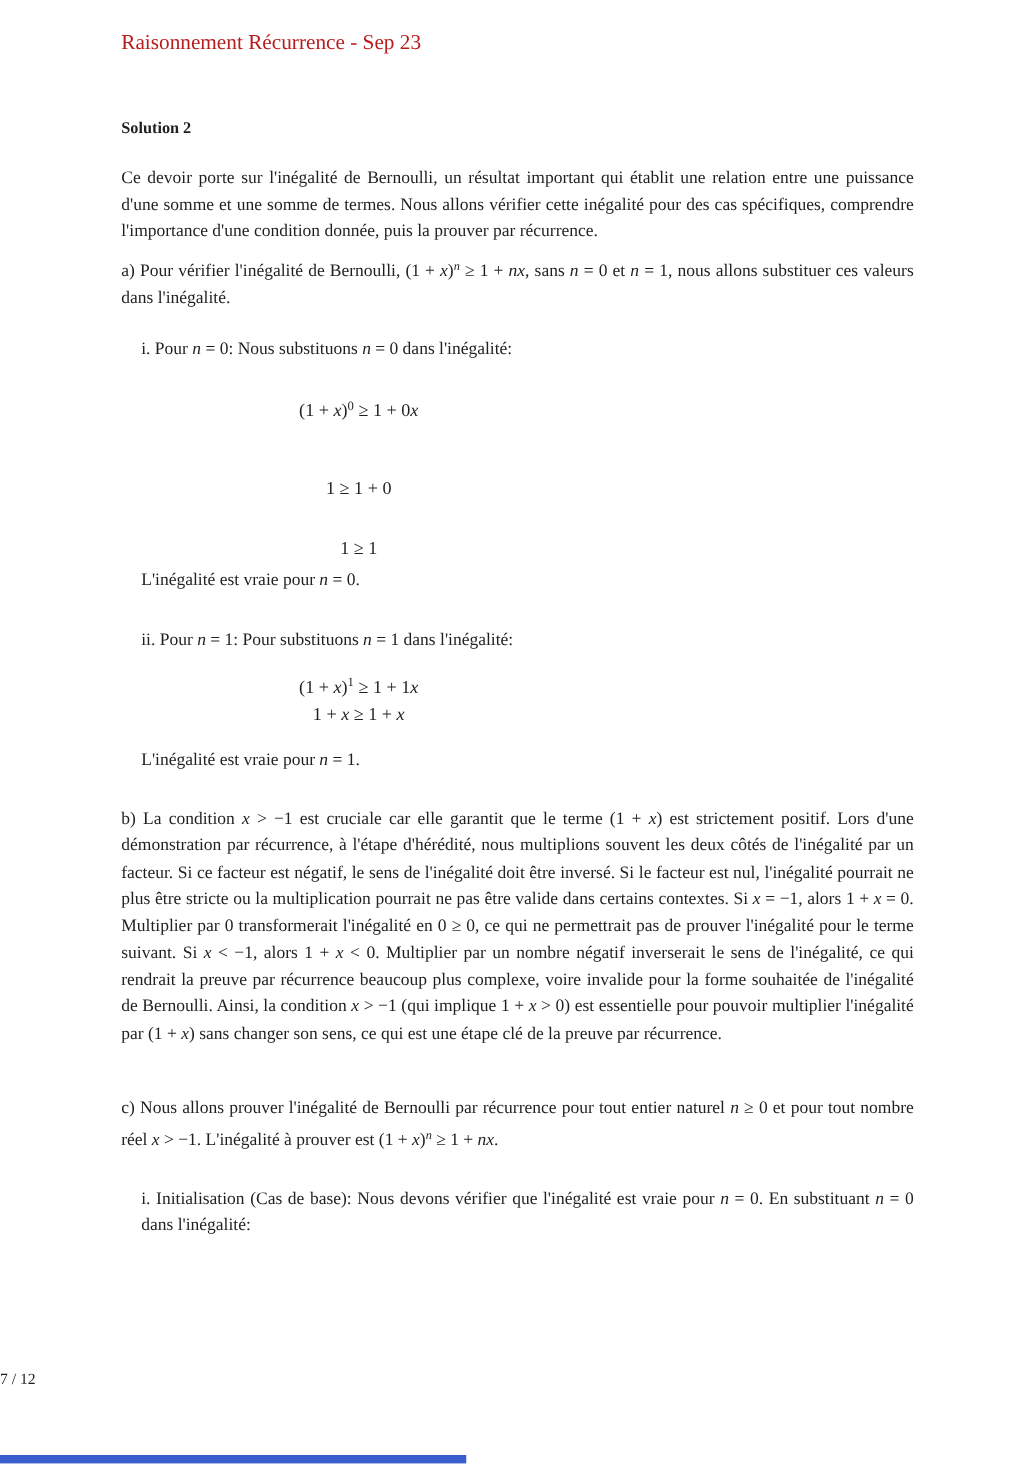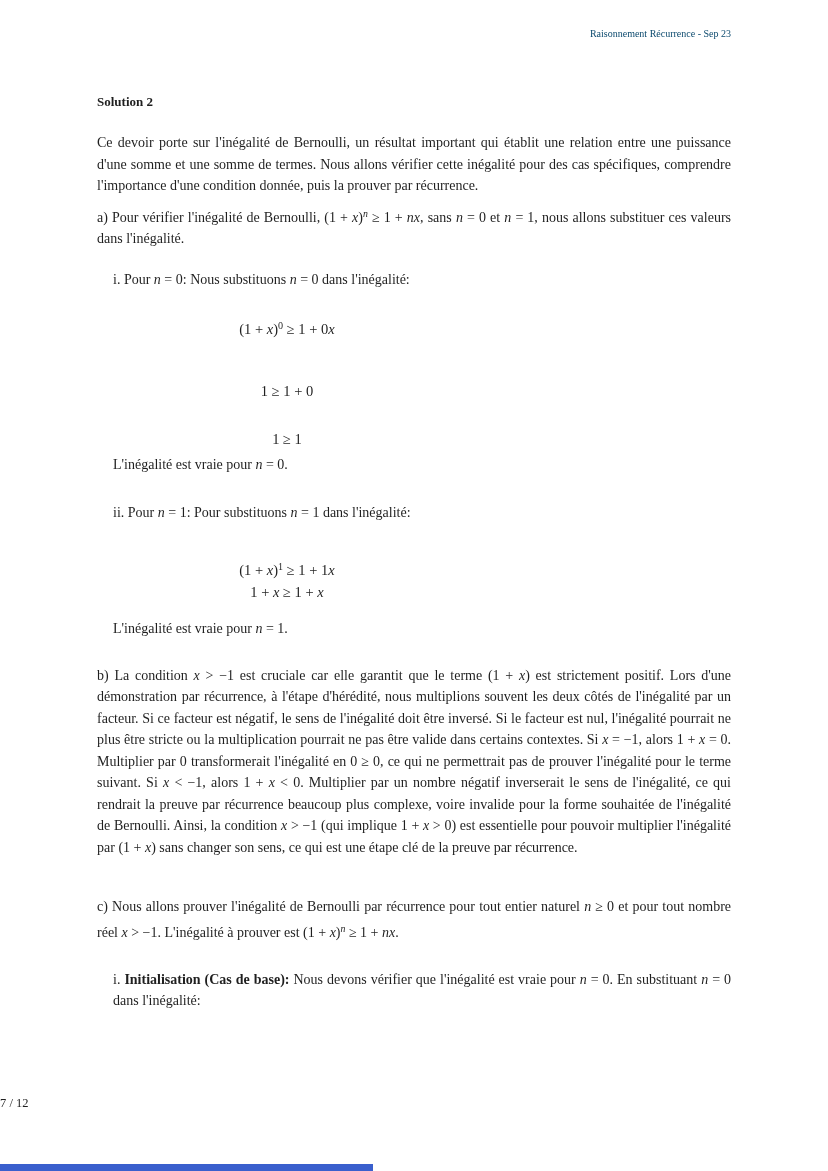--- a/index.html
+++ b/index.html
@@ -6,39 +6,39 @@
   .page{
     position:relative;
     width:828px;height:1171px;
     background:#ffffff;
     font-family:"Liberation Serif", serif;
     color:#1f1f1f;
     overflow:hidden;
   }
   .header{
     position:absolute;top:26px;left:97px;right:97px;
-    text-align:right;font-size:10px;line-height:16px;color:#0c4a6e;
+    font-size:17px;line-height:16px;color:#b91c1c;
   }
   .content{padding:0 97px;}
   .title{
     margin:91px 0 0 0;
     font-size:13px;font-weight:700;line-height:22px;
   }
   .para{
     margin:0;font-size:14px;line-height:21.5px;
     text-align:justify;text-justify:inter-word;
   }
   .indent{padding-left:16px;}
   .eq{
     width:340px;margin-left:20px;
     text-align:center;font-size:14.5px;line-height:22px;
     white-space:nowrap;
   }
   .seg-m{font-style:italic;}
-  .seg-b{font-weight:700;}
+  .seg-b{font-weight:400;}
   .seg-sup{font-style:italic;font-size:0.7em;vertical-align:0.5em;}
   .seg-supn{font-size:0.7em;vertical-align:0.5em;}
   .footer{
     position:absolute;top:1095px;left:0;width:100%;
     font-size:12.5px;line-height:16px;
   }
   .progress-bar{
     position:absolute;left:0;bottom:0;height:7px;width:45%;
     background:#3a5fcd;
   }
@@ -65,21 +65,21 @@
     <div class="eq" style="margin-top:24px"><span>(1 + </span><span class="seg-m">x</span><span>)</span><span class="seg-supn">0</span><span> ≥ 1 + 0</span><span class="seg-m">x</span></div>
 
     <div class="eq" style="margin-top:40px"><span>1 ≥ 1 + 0</span></div>
 
     <div class="eq" style="margin-top:26px"><span>1 ≥ 1</span></div>
 
     <p class="para indent" style="margin-top:4px"><span>L'inégalité est vraie pour </span><span class="seg-m">n</span><span> = 0.</span></p>
 
     <p class="para indent" style="margin-top:27px"><span>ii. Pour </span><span class="seg-m">n</span><span> = 1: Pour substituons </span><span class="seg-m">n</span><span> = 1 dans l'inégalité:</span></p>
 
-    <div class="eq" style="margin-top:32px"><span>(1 + </span><span class="seg-m">x</span><span>)</span><span class="seg-supn">1</span><span> ≥ 1 + 1</span><span class="seg-m">x</span></div>
+    <div class="eq" style="margin-top:12px"><span>(1 + </span><span class="seg-m">x</span><span>)</span><span class="seg-supn">1</span><span> ≥ 1 + 1</span><span class="seg-m">x</span></div>
 
     <div class="eq" style=""><span>1 + </span><span class="seg-m">x</span><span> ≥ 1 + </span><span class="seg-m">x</span></div>
 
     <p class="para indent" style="margin-top:15px"><span>L'inégalité est vraie pour </span><span class="seg-m">n</span><span> = 1.</span></p>
 
     <p class="para" style="margin-top:25px"><span>b) La condition </span><span class="seg-m">x</span><span> &gt; −1 est cruciale car elle garantit que le terme (1 + </span><span class="seg-m">x</span><span>) est strictement positif. Lors d'une démonstration par récurrence, à l'étape d'hérédité, nous multiplions souvent les deux côtés de l'inégalité par un facteur. Si ce facteur est négatif, le sens de l'inégalité doit être inversé. Si le facteur est nul, l'inégalité pourrait ne plus être stricte ou la multiplication pourrait ne pas être valide dans certains contextes. Si </span><span class="seg-m">x</span><span> = −1, alors 1 + </span><span class="seg-m">x</span><span> = 0. Multiplier par 0 transformerait l'inégalité en 0 ≥ 0, ce qui ne permettrait pas de prouver l'inégalité pour le terme suivant. Si </span><span class="seg-m">x</span><span> &lt; −1, alors 1 + </span><span class="seg-m">x</span><span> &lt; 0. Multiplier par un nombre négatif inverserait le sens de l'inégalité, ce qui rendrait la preuve par récurrence beaucoup plus complexe, voire invalide pour la forme souhaitée de l'inégalité de Bernoulli. Ainsi, la condition </span><span class="seg-m">x</span><span> &gt; −1 (qui implique 1 + </span><span class="seg-m">x</span><span> &gt; 0) est essentielle pour pouvoir multiplier l'inégalité par (1 + </span><span class="seg-m">x</span><span>) sans changer son sens, ce qui est une étape clé de la preuve par récurrence.</span></p>
 
     <p class="para" style="margin-top:38px"><span>c) Nous allons prouver l'inégalité de Bernoulli par récurrence pour tout entier naturel </span><span class="seg-m">n</span><span> ≥ 0 et pour tout nombre réel </span><span class="seg-m">x</span><span> &gt; −1. L'inégalité à prouver est (1 + </span><span class="seg-m">x</span><span>)</span><span class="seg-sup">n</span><span> ≥ 1 + </span><span class="seg-m">nx</span><span>.</span></p>
 
     <p class="para indent" style="margin-top:26px"><span>i. </span><span class="seg-b">Initialisation (Cas de base):</span><span> Nous devons vérifier que l'inégalité est vraie pour </span><span class="seg-m">n</span><span> = 0. En substituant </span><span class="seg-m">n</span><span> = 0 dans l'inégalité:</span></p>

